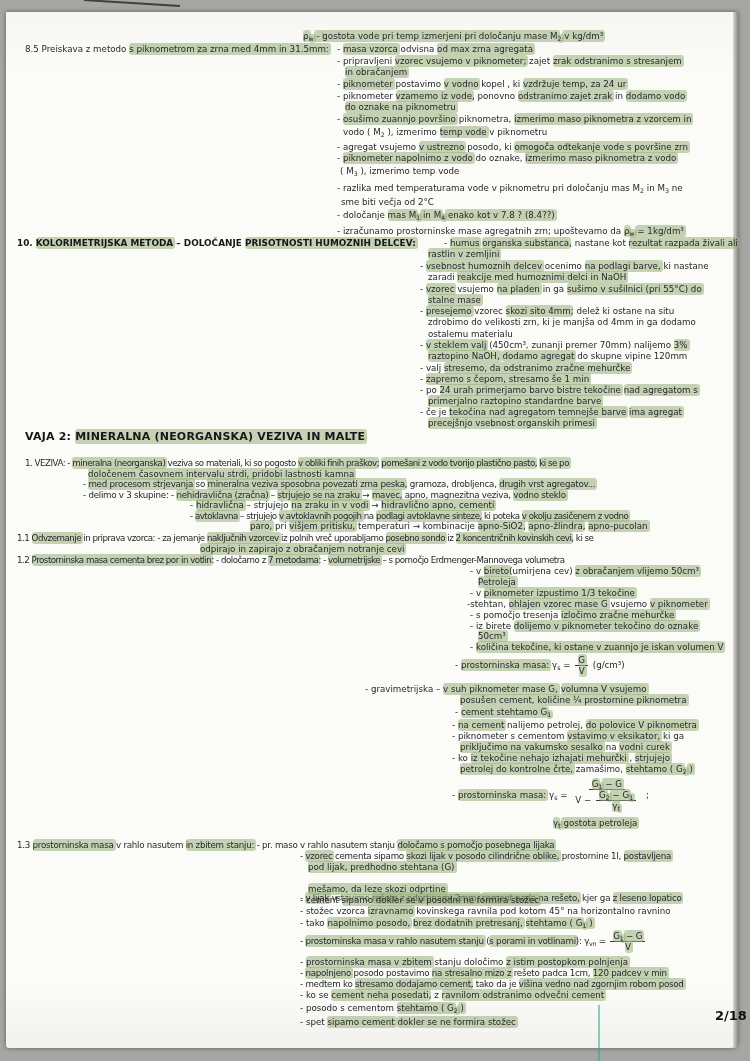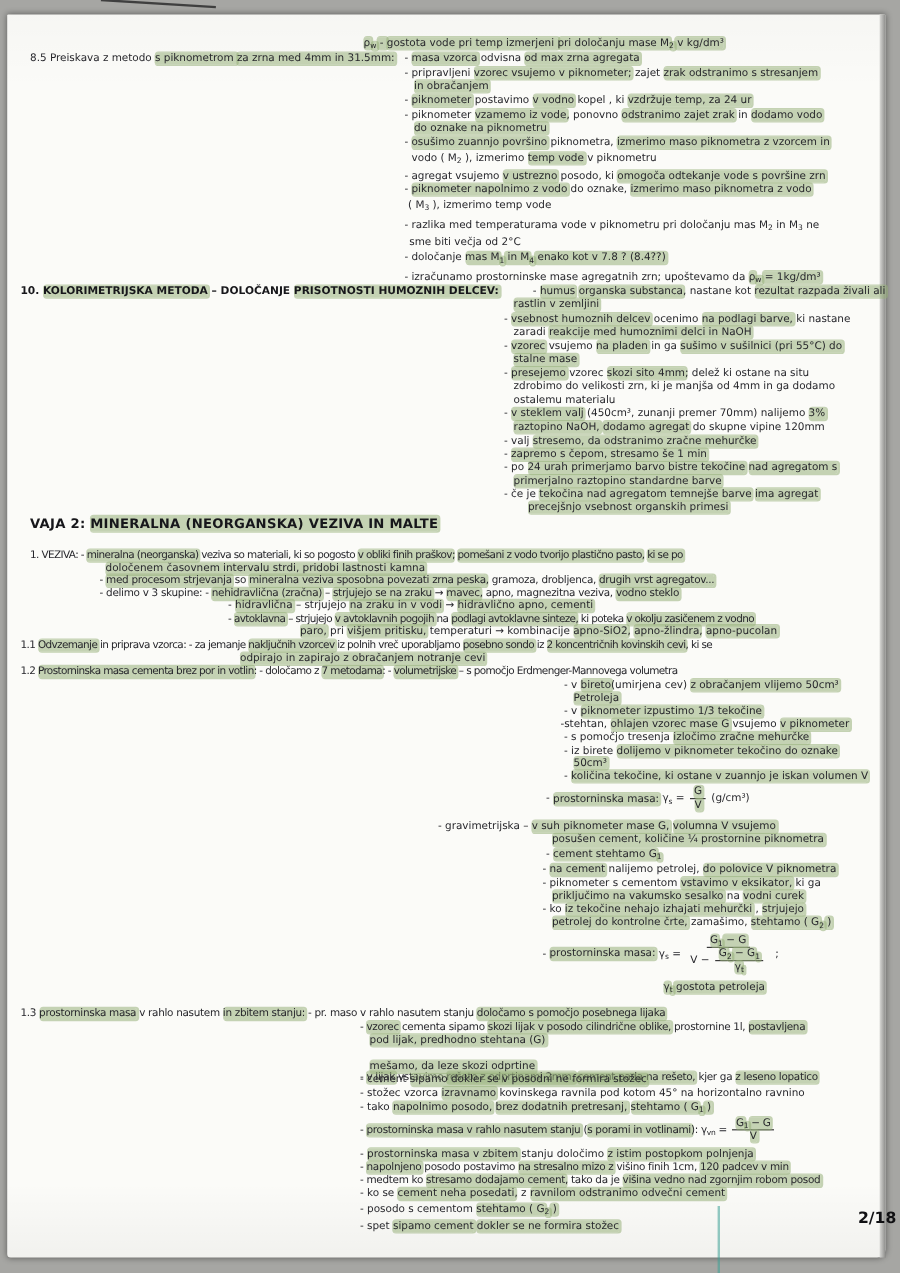--- a/index.html
+++ b/index.html
@@ -67,21 +67,21 @@
       <div class="line" style="left: 420px; top: 306px;"><span>- </span><span class="hl">presejemo</span><span> vzorec </span><span class="hl">skozi sito 4mm</span><span>; delež ki ostane na situ</span></div>
       <div class="line" style="left: 428px; top: 317px;"><span>zdrobimo do velikosti zrn, ki je manjša od 4mm in ga dodamo</span></div>
       <div class="line" style="left: 428px; top: 329px;"><span>ostalemu materialu</span></div>
       <div class="line" style="left: 420px; top: 340px;"><span>- </span><span class="hl">v steklem valj</span><span> (450cm³, zunanji premer 70mm) nalijemo </span><span class="hl">3%</span></div>
       <div class="line" style="left: 428px; top: 351px;"><span class="hl">raztopino NaOH,</span><span> </span><span class="hl">dodamo agregat</span><span> do skupne vipine 120mm</span></div>
       <div class="line" style="left: 420px; top: 363px;"><span>- valj </span><span class="hl">stresemo, da odstranimo zračne mehurčke</span></div>
       <div class="line" style="left: 420px; top: 374px;"><span>- </span><span class="hl">zapremo s čepom, stresamo še 1 min</span></div>
       <div class="line" style="left: 420px; top: 385px;"><span>- po </span><span class="hl">24 urah primerjamo barvo bistre tekočine</span><span> </span><span class="hl">nad agregatom s</span></div>
       <div class="line" style="left: 428px; top: 396px;"><span class="hl">primerjalno raztopino standardne barve</span></div>
       <div class="line" style="left: 420px; top: 407px;"><span>- če je </span><span class="hl">tekočina nad agregatom temnejše barve</span><span> </span><span class="hl">ima agregat</span></div>
-      <div class="line" style="left: 440px; top: 418px;"><span class="hl">precejšnjo vsebnost organskih primesi</span></div>
+      <div class="line" style="left: 428px; top: 418px;"><span class="hl">precejšnjo vsebnost organskih primesi</span></div>
       <div class="line vaja" style="left: 25px; top: 431px;"><span class="b">VAJA 2: </span><span class="hl b">MINERALNA (NEORGANSKA) VEZIVA IN MALTE</span></div>
       <div class="line t2" style="left: 25px; top: 458px;"><span>1. VEZIVA: - </span><span class="hl">mineralna (neorganska)</span><span> veziva so materiali, ki so pogosto </span><span class="hl">v obliki finih praškov</span><span>; </span><span class="hl">pomešani z vodo tvorijo plastično pasto</span><span>, </span><span class="hl">ki se po</span></div>
       <div class="line" style="left: 88px; top: 469px;"><span class="hl">določenem časovnem intervalu strdi, pridobi lastnosti kamna</span></div>
       <div class="line t" style="left: 83px; top: 479px;"><span>- </span><span class="hl">med procesom strjevanja</span><span> so </span><span class="hl">mineralna veziva sposobna povezati zrna peska</span><span>, gramoza, drobljenca, </span><span class="hl">drugih vrst agregatov...</span></div>
       <div class="line t" style="left: 83px; top: 490px;"><span>- delimo v 3 skupine: - </span><span class="hl">nehidravlična (zračna)</span><span> – </span><span class="hl">strjujejo se na zraku</span><span> → </span><span class="hl">mavec</span><span>, apno, magnezitna veziva, </span><span class="hl">vodno steklo</span></div>
       <div class="line" style="left: 190px; top: 500px;"><span>- </span><span class="hl">hidravlična</span><span> – strjujejo </span><span class="hl">na zraku in v vodi</span><span> → </span><span class="hl">hidravlično apno, cementi</span></div>
       <div class="line t2" style="left: 190px; top: 511px;"><span>- </span><span class="hl">avtoklavna</span><span> – strjujejo </span><span class="hl">v avtoklavnih pogojih</span><span> na </span><span class="hl">podlagi avtoklavne sinteze</span><span>, ki poteka </span><span class="hl">v okolju zasičenem z vodno</span></div>
       <div class="line" style="left: 250px; top: 521px;"><span class="hl">paro,</span><span> pri </span><span class="hl">višjem pritisku,</span><span> temperaturi → kombinacije </span><span class="hl">apno-SiO2</span><span>, </span><span class="hl">apno-žlindra</span><span>, </span><span class="hl">apno-pucolan</span></div>
       <div class="line t2" style="left: 17px; top: 533px;"><span>1.1 </span><span class="hl">Odvzemanje</span><span> in priprava vzorca: - za jemanje </span><span class="hl">naključnih vzorcev</span><span> iz polnih vreč uporabljamo </span><span class="hl">posebno sondo</span><span> iz </span><span class="hl">2 koncentričnih kovinskih cevi</span><span>, ki se</span></div>
       <div class="line" style="left: 200px; top: 544px;"><span class="hl">odpirajo in zapirajo z obračanjem notranje cevi</span></div>
@@ -108,20 +108,20 @@
       <div class="line t" style="left: 17px; top: 840px;"><span>1.3 </span><span class="hl">prostorninska masa</span><span> v rahlo nasutem </span><span class="hl">in zbitem stanju:</span><span> - pr. maso v rahlo nasutem stanju </span><span class="hl">določamo s pomočjo posebnega lijaka</span></div>
       <div class="line t" style="left: 300px; top: 851px;"><span>- </span><span class="hl">vzorec</span><span> cementa sipamo </span><span class="hl">skozi lijak v posodo cilindrične oblike,</span><span> prostornine 1l, </span><span class="hl">postavljena</span></div>
       <div class="line" style="left: 308px; top: 862px;"><span class="hl">pod lijak, predhodno stehtana (G)</span></div>
       <div class="line t" style="left: 300px; top: 873px; margin-top: 20px;"><span>- </span><span class="hl">v lijak</span><span> vstavimo </span><span class="hl">rešeto z odprtinami 2mm,</span><span> </span><span class="hl">cement pada na rešeto,</span><span> kjer ga </span><span class="hl">z leseno lopatico</span></div>
       <div class="line" style="left: 308px; top: 884px;"><span class="hl">mešamo, da leze skozi odprtine</span></div>
       <div class="line" style="left: 300px; top: 895px;"><span>- cement </span><span class="hl">sipamo dokler se v posodni ne formira stožec</span></div>
       <div class="line" style="left: 300px; top: 906px;"><span>- stožec vzorca </span><span class="hl">izravnamo</span><span> kovinskega ravnila pod kotom 45° na horizontalno ravnino</span></div>
       <div class="line" style="left: 300px; top: 918px;"><span>- tako </span><span class="hl">napolnimo posodo,</span><span> </span><span class="hl">brez dodatnih pretresanj,</span><span> </span><span class="hl">stehtamo ( G</span><sub class="hl">1</sub><span class="hl"> )</span></div>
       <div class="line t" style="left: 300px; top: 931px;"><span>- </span><span class="hl">prostorninska masa v rahlo nasutem stanju</span><span> (</span><span class="hl">s porami in votlinami</span><span>): γ</span><sub>vn</sub><span> = </span><span class="frac"><span class="num"><span class="hl">G</span><sub class="hl">1</sub><span class="hl"> − G</span></span><span class="den"><span class="hl">V</span></span></span></div>
       <div class="line" style="left: 300px; top: 957px;"><span>- </span><span class="hl">prostorninska masa v zbitem</span><span> stanju določimo </span><span class="hl">z istim postopkom polnjenja</span></div>
-      <div class="line t" style="left: 300px; top: 968px;"><span>- </span><span class="hl">napolnjeno</span><span> posodo postavimo </span><span class="hl">na stresalno mizo z</span><span> višino finih 1cm, </span><span class="hl">120 padcev v min</span></div>
+      <div class="line t" style="left: 300px; top: 968px;"><span>- </span><span class="hl">napolnjeno</span><span> posodo postavimo </span><span class="hl">na stresalno mizo z</span><span> rešeto padca 1cm, </span><span class="hl">120 padcev v min</span></div>
       <div class="line t" style="left: 300px; top: 979px;"><span>- medtem ko </span><span class="hl">stresamo dodajamo cement</span><span>, tako da je </span><span class="hl">višina vedno nad zgornjim robom posod</span></div>
       <div class="line" style="left: 300px; top: 990px;"><span>- ko se </span><span class="hl">cement neha posedati</span><span>, z </span><span class="hl">ravnilom odstranimo odvečni cement</span></div>
       <div class="line" style="left: 300px; top: 1003px;"><span>- posodo s cementom </span><span class="hl">stehtamo ( G</span><sub class="hl">2</sub><span class="hl"> )</span></div>
       <div class="line" style="left: 300px; top: 1017px;"><span>- spet </span><span class="hl">sipamo cement</span><span> </span><span class="hl">dokler se ne formira stožec</span></div>
     </div>
   <div class="page-num">2/18</div>
 </div>
 
 </body></html>

